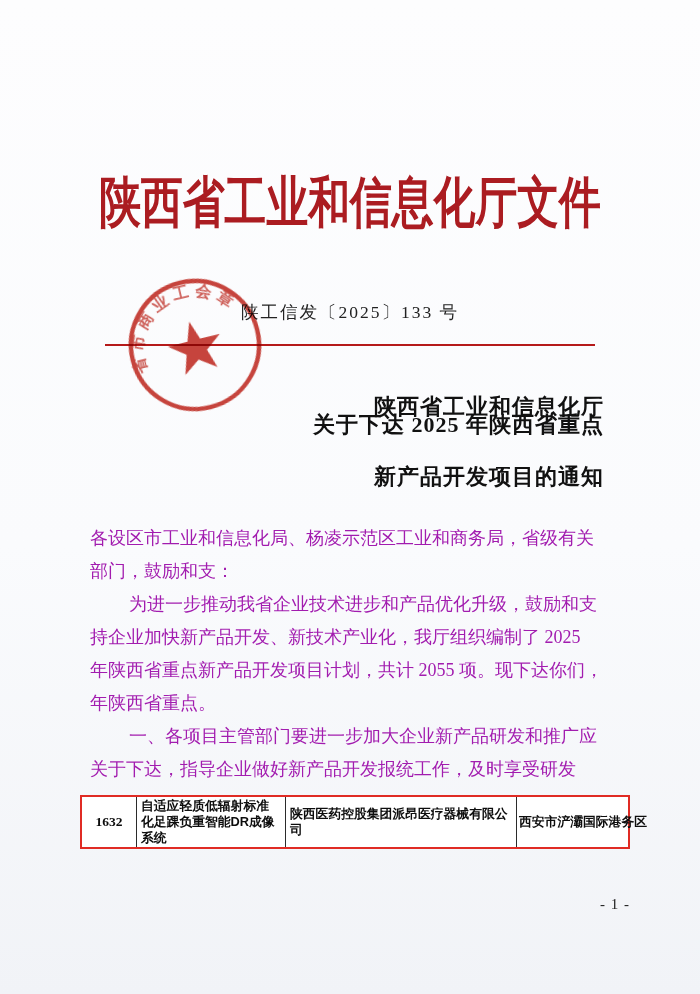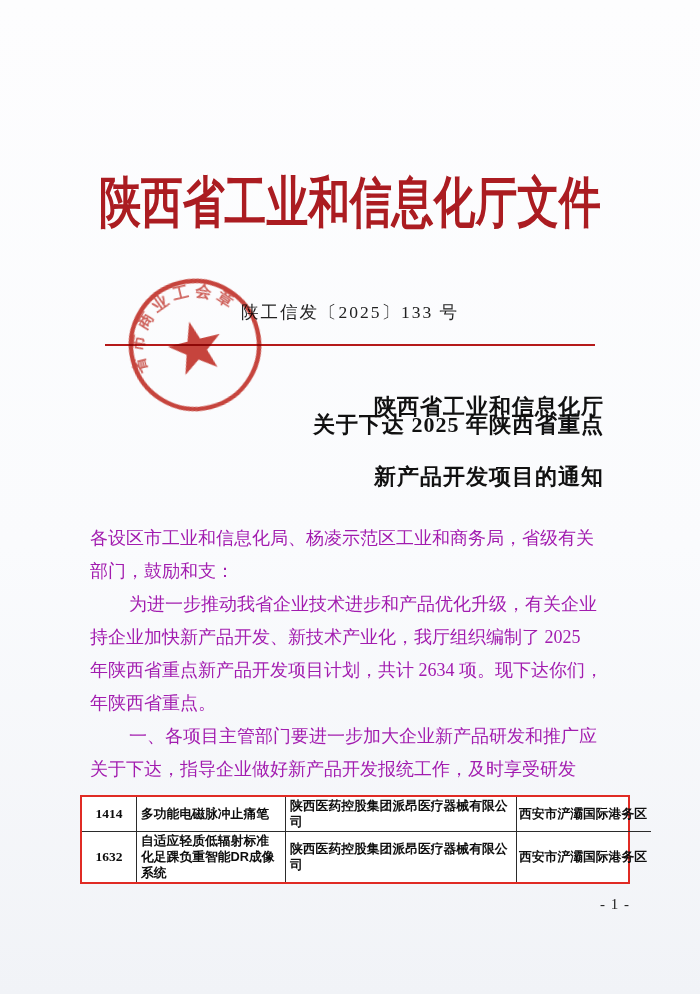--- a/index.html
+++ b/index.html
@@ -94,36 +94,30 @@
     </text>
   </svg>
 </div>
 
 <div class="abs ntitle" style="top:392px">陕西省工业和信息化厅</div>
 <div class="abs ntitle" style="top:410px">关于下达 2025 年陕西省重点</div>
 <div class="abs ntitle" style="top:462px">新产品开发项目的通知</div>
 
 <div class="abs bline" style="top:526px">各设区市工业和信息化局、杨凌示范区工业和商务局，省级有关</div>
 <div class="abs bline" style="top:559px">部门，鼓励和支：</div>
-<div class="abs bline indent" style="top:592px">为进一步推动我省企业技术进步和产品优化升级，有关企业</div>
+<div class="abs bline indent" style="top:592px">为进一步推动我省企业技术进步和产品优化升级，鼓励和支</div>
 <div class="abs bline" style="top:625px">持企业加快新产品开发、新技术产业化，我厅组织编制了 2025</div>
-<div class="abs bline" style="top:658px">年陕西省重点新产品开发项目计划，共计 2634 项。现下达你们，</div>
+<div class="abs bline" style="top:658px">年陕西省重点新产品开发项目计划，共计 2055 项。现下达你们，</div>
 <div class="abs bline" style="top:691px">年陕西省重点。</div>
 <div class="abs bline indent" style="top:724px">一、各项目主管部门要进一步加大企业新产品研发和推广应</div>
 <div class="abs bline" style="top:757px">关于下达，指导企业做好新产品开发报统工作，及时享受研发</div>
 
 <div class="abs tablewrap">
   <table class="ptable">
     <tbody>
-        <tr class="row-a">
-      <td class="col-id">1414</td>
-      <td class="col-prod">多功能电磁脉冲止痛笔</td>
-      <td class="col-comp">陕西医药控股集团派昂医疗器械有限公司</td>
-      <td class="col-dist">西安市浐灞国际港务区</td>
-    </tr>
     <tr class="row-b">
       <td class="col-id">1632</td>
       <td class="col-prod">自适应轻质低辐射标准化足踝负重智能DR成像系统</td>
       <td class="col-comp">陕西医药控股集团派昂医疗器械有限公司</td>
       <td class="col-dist">西安市浐灞国际港务区</td>
     </tr>
   </tbody>
     </table>
 </div>
 

